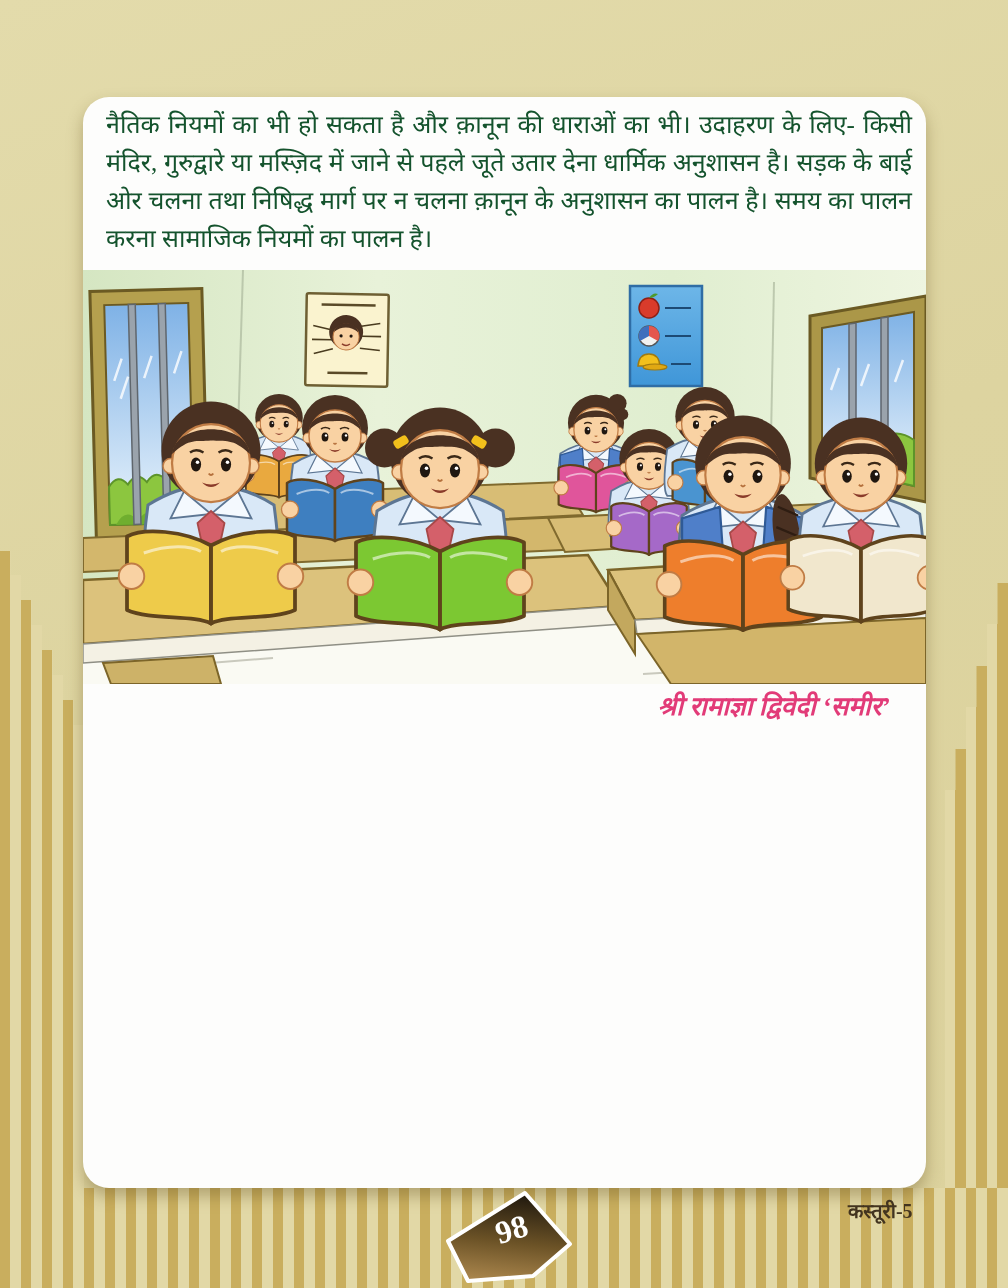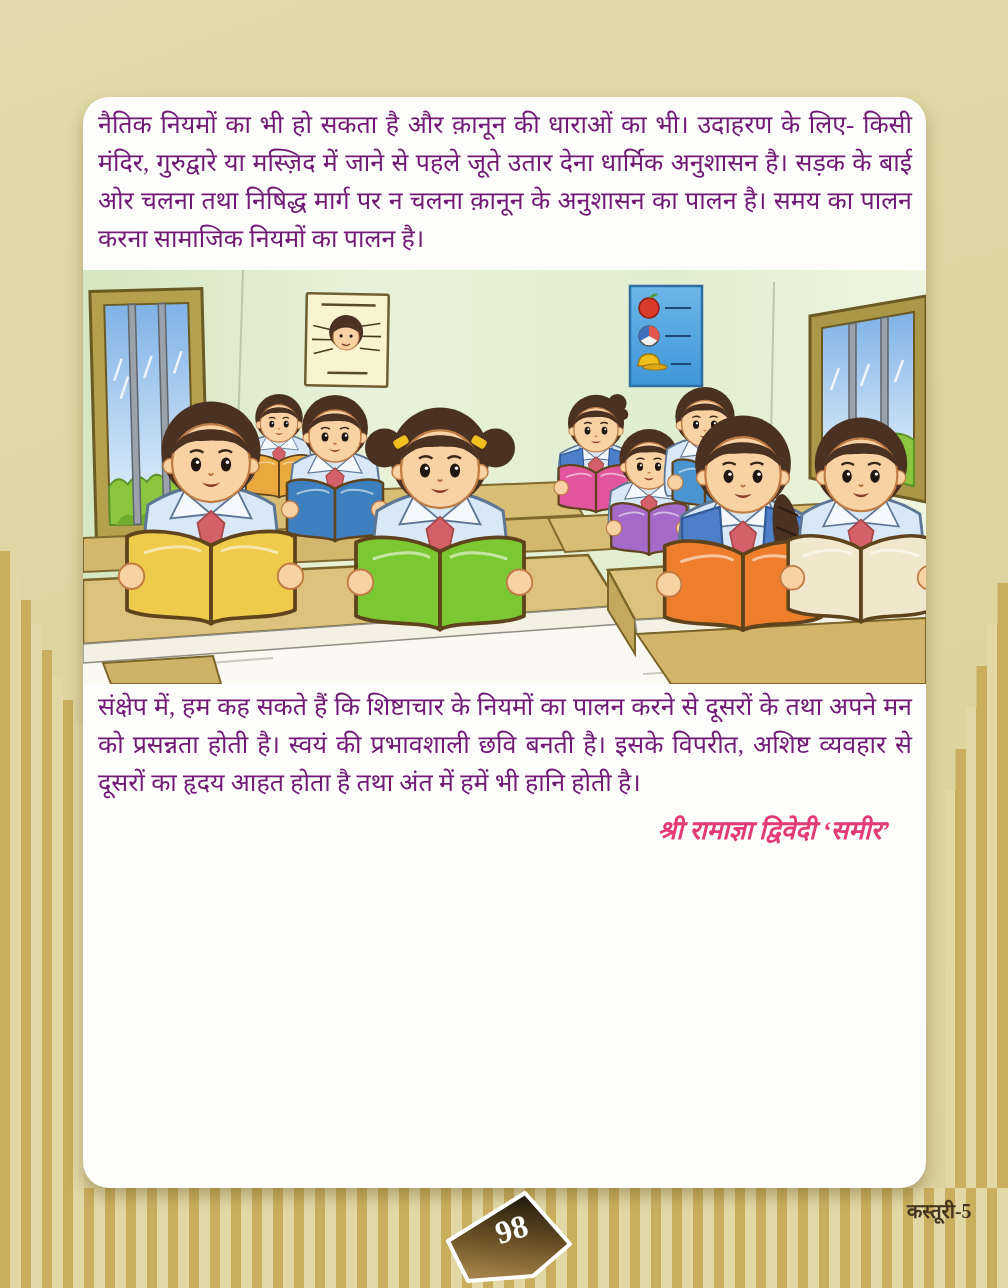--- a/index.html
+++ b/index.html
@@ -24,32 +24,32 @@
   
   .card{
     position:absolute;left:83px;top:97px;width:843px;height:1091px;
     background:#fdfdfc;border-radius:26px;overflow:hidden;
     box-shadow:0 8px 16px rgba(100,80,30,.38);
   }
   .paras{padding:0 14px 0 15px;}
   .paras.top{padding-top:9px;}
   .paras.bottom{padding-top:4px;}
   p.body-text{
-    margin:0 0 12px 0;font-size:25px;line-height:38px;color:#701a75;
+    margin:0 0 12px 8px;font-size:25px;line-height:38px;color:#14532d;
     text-align:justify;text-justify:inter-word;
   }
   p.body-text.last{margin-bottom:10px;}
   .attribution{
     margin:0;padding-right:22px;text-align:right;
     font-size:26px;line-height:38px;font-style:italic;font-weight:bold;color:#e23b78;font-family:Liberation Serif, serif;
   }
   .illo{display:block;width:100%;height:414px;}
   
   .book-label{
-    position:absolute;left:907px;top:1197px;font-size:20px;font-weight:bold;color:#43341f;
+    position:absolute;left:848px;top:1197px;font-size:20px;font-weight:bold;color:#43341f;
   }
   .page-badge{position:absolute;left:430px;top:1186px;width:150px;height:102px;}
 </style>
 </head>
 <body>
 
 <div class="page">
 
   <div class="stripes band-left"></div>
   <div class="stripes band-right"></div>
@@ -413,21 +413,20 @@
               <path d="M-41.6,60 C -26,54 -12.48,55 -6.24,59" stroke="#ffffff" stroke-width="2" fill="none" opacity="0.55"></path>
               <path d="M41.6,60 C 26,54 12.48,55 6.24,59" stroke="#ffffff" stroke-width="2" fill="none" opacity="0.55"></path>
               <circle cx="-49" cy="75.5" r="8.5" fill="#f9d2a3" stroke="#c07c45" stroke-width="1.3"></circle>
               <circle cx="49" cy="75.5" r="8.5" fill="#f9d2a3" stroke="#c07c45" stroke-width="1.3"></circle>
             </g>
           </g>
         </g>
     </svg>
 
     <div class="paras bottom">
-      <p class="body-text last">संक्षेप में, हम कह सकते हैं कि शिष्टाचार के नियमों का पालन करने से दूसरों के तथा अपने मन को प्रसन्नता होती है। स्वयं की प्रभावशाली छवि बनती है। इसके विपरीत, अशिष्ट व्यवहार से दूसरों का हृदय आहत होता है तथा अंत में हमें भी हानि होती है।</p>
       <p class="attribution">श्री रामाज्ञा द्विवेदी ‘समीर’</p>
     </div>
   </div>
 
   <svg class="page-badge" viewBox="0 0 150 102">
     <defs>
       <linearGradient id="badgegrad" x1="0.55" y1="0" x2="0.4" y2="1">
         <stop offset="0" stop-color="#1f180e"></stop>
           <stop offset="0.55" stop-color="#6b5226"></stop>
           <stop offset="1" stop-color="#a9854c"></stop>

